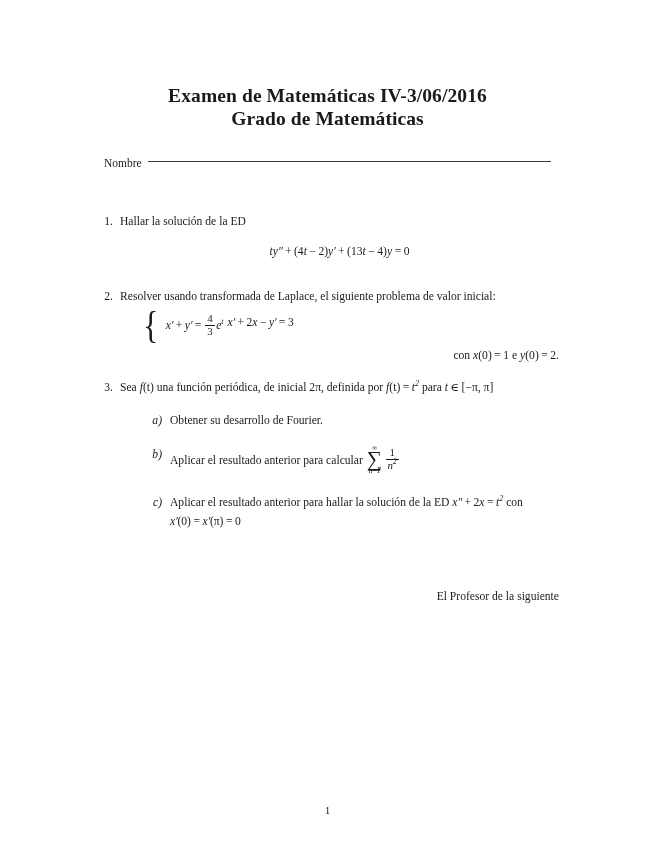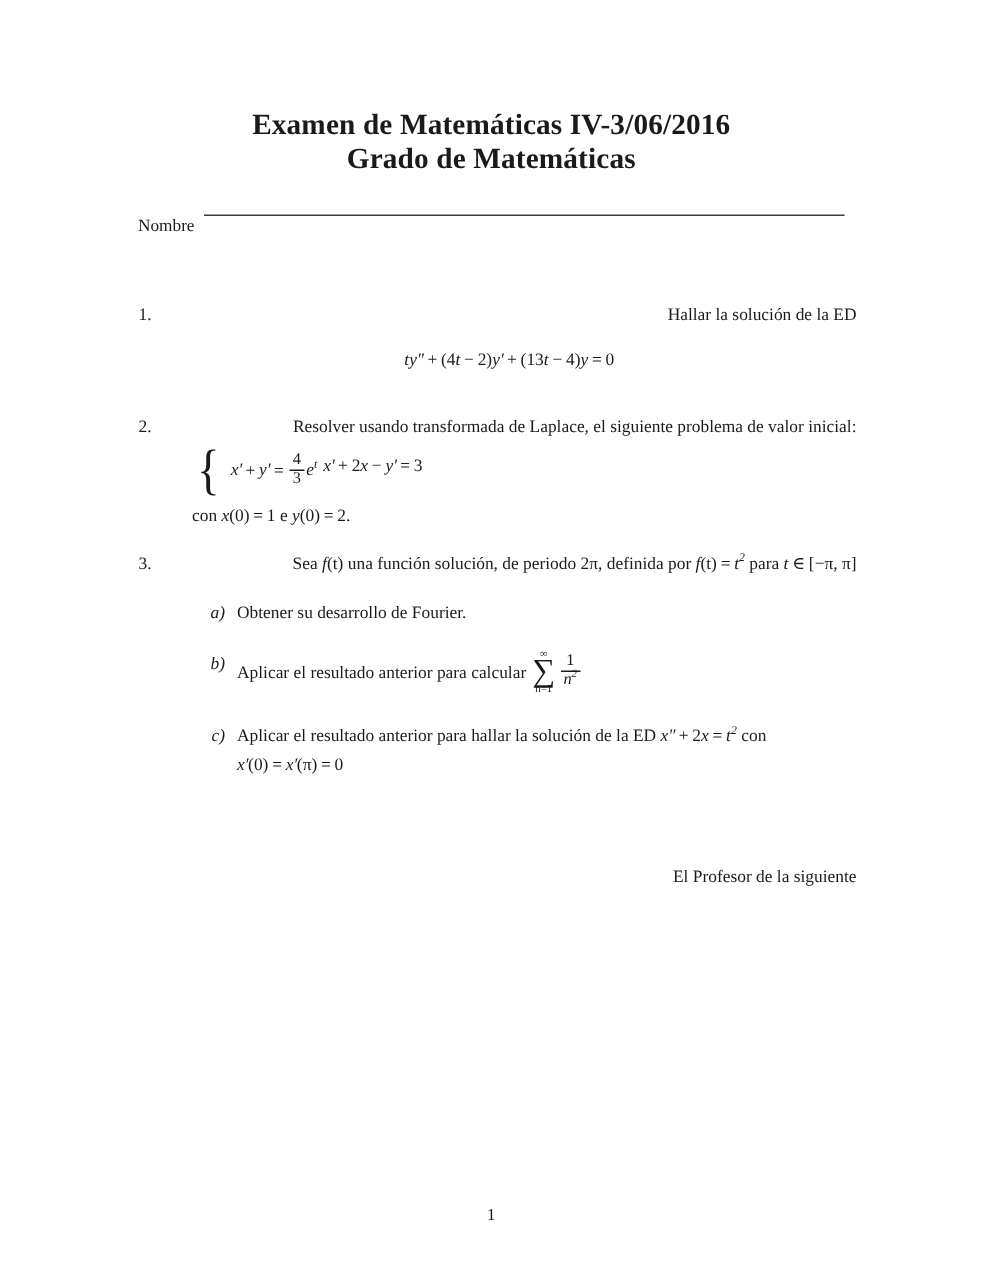--- a/index.html
+++ b/index.html
@@ -11,42 +11,42 @@
     width: 655px;
     height: 848px;
     position: relative;
     font-family: "Liberation Serif", "DejaVu Serif", serif;
     color: #1a1a1a;
     overflow: hidden;
   }
   .page {
     position: absolute;
     inset: 0;
-    padding: 0;
+    padding: 12px;
   }
 
   
   .title-block {
     text-align: center;
     margin-top: 72px;
   }
   .title-line {
     font-size: 19.5px;
     font-weight: bold;
     line-height: 1.18;
     letter-spacing: 0.1px;
   }
 
   
   .nombre-row {
     margin-top: 27px;
     margin-left: 92px;
     margin-right: 92px;
     display: flex;
-    align-items: flex-start;
+    align-items: center;
     font-size: 11.5px;
   }
   .nombre-label { white-space: nowrap; }
   .nombre-rule {
     flex: 1;
     height: 0;
     border-bottom: 1.1px solid #3a3a3a;
     margin-left: 6px;
     position: relative;
     top: -2px;
@@ -70,36 +70,37 @@
     flex: 0 0 17px;
     text-align: right;
     padding-right: 7px;
     white-space: nowrap;
   }
   .problem-body { flex: 1; }
 
   .p-gap-1 { margin-top: 17px; }
   .p-gap-2 { margin-top: 15px; }
 
-  .stmt { text-align: right; margin-left: 10px; }
+  .stmt { text-align: left; }
 
   
   .display-eq {
     text-align: center;
     margin: 13px 0 12px 0;
     font-size: 11.6px;
   }
 
   .indent-line {
     margin-top: 2px;
     margin-left: 20px;
   }
   .indent-line-2 {
     margin-top: 5px;
     margin-left: 20px;
+    text-align: right;
   }
 
   
   .mi { font-style: italic; font-family: "Liberation Serif", "DejaVu Serif", serif; }
   .mn { font-style: normal; }
   .mo { font-style: normal; padding: 0 2.5px; }
   .prime { font-style: italic; letter-spacing: -0.3px; }
 
   sup.exp {
     font-size: 0.68em;
@@ -266,21 +267,21 @@
         </div>
       </div>
     </div>
 
     <div class="problem p-gap-2">
       <div class="problem-num">3.</div>
       <div class="problem-body">
         <div class="stmt">
           <span>Sea</span>
           <span class="mi">f</span><span class="mn">(t)</span>
-          <span>una función solución, de periodo</span>
+          <span>una función periódica, de inicial</span>
           <span class="mn">2π</span><span>, definida por</span>
           <span class="mi">f</span><span class="mn">(t)</span><span class="mo">=</span><span class="mi">t</span><sup class="exp">2</sup>
           <span>para</span>
           <span class="mi">t</span><span class="mo">∈</span><span class="mn">[−π, π]</span>
         </div>
 
         <div class="subitem sub-gap-a">
           <div class="subitem-label">a)</div>
           <div class="subitem-body">Obtener su desarrollo de Fourier.</div>
         </div>

